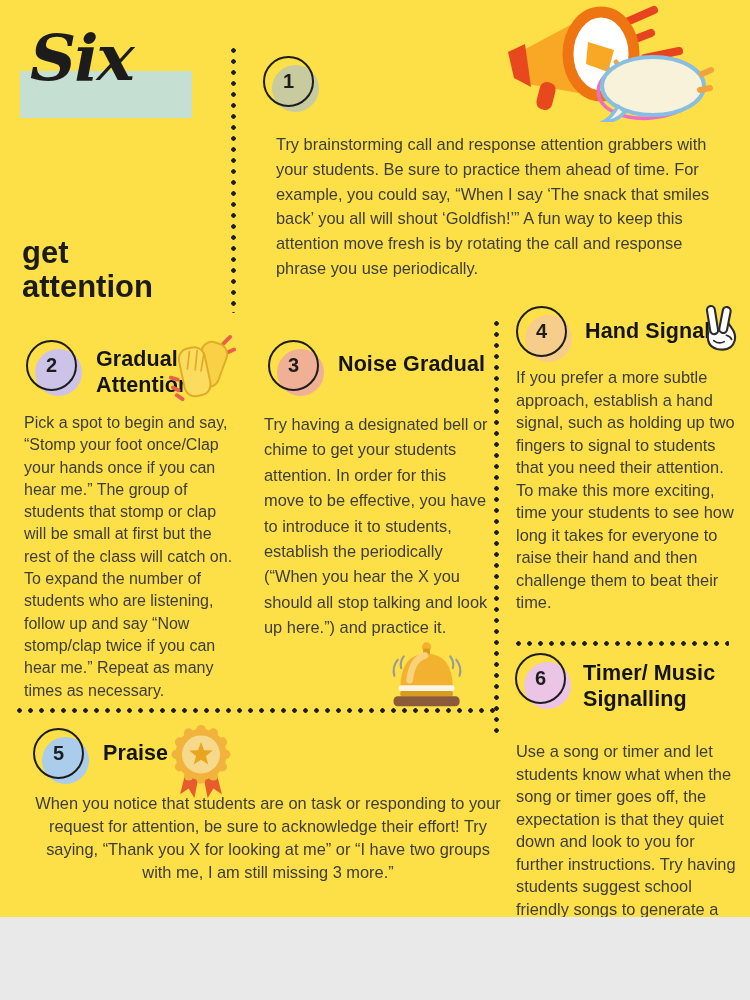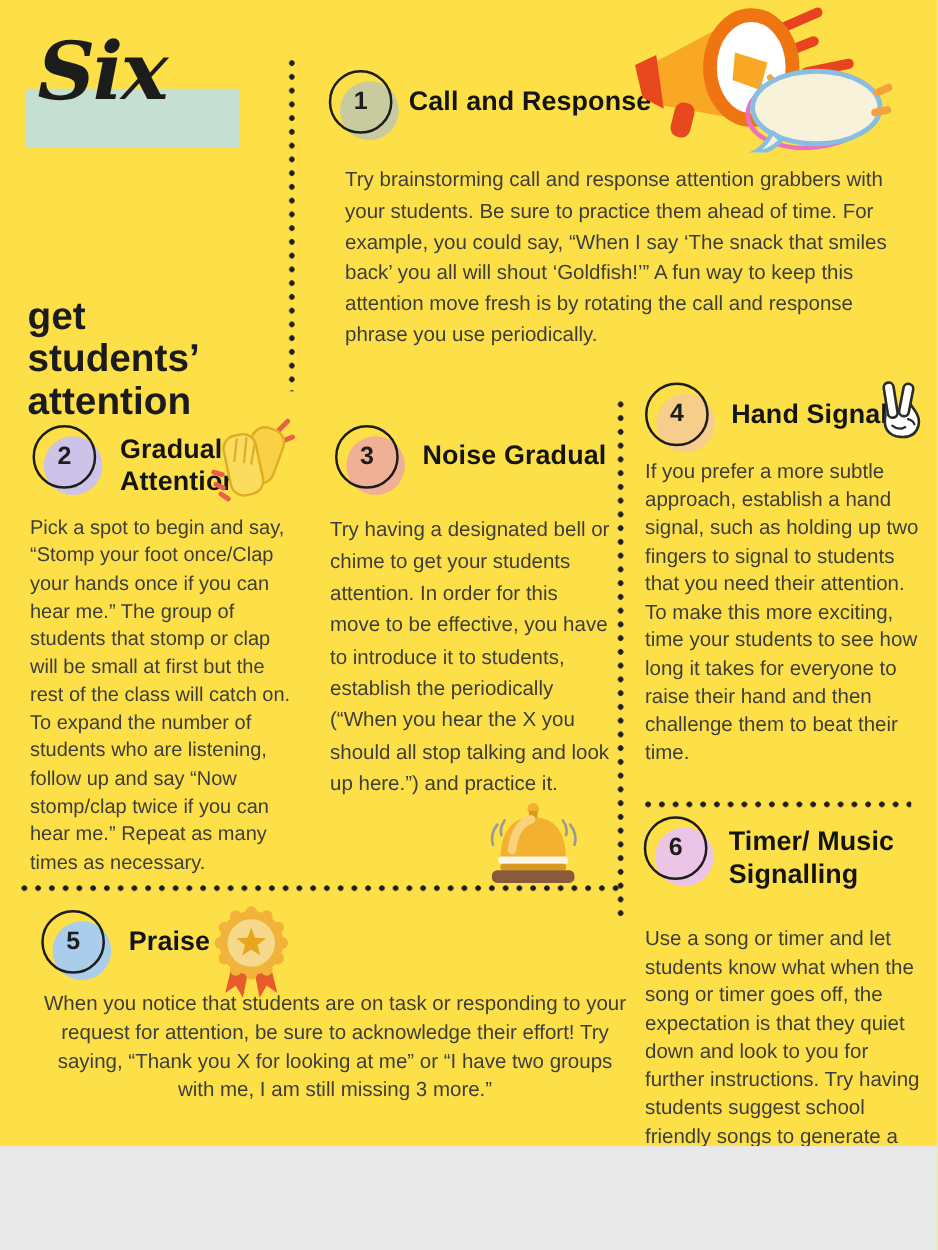--- a/index.html
+++ b/index.html
@@ -44,34 +44,32 @@
 </style>
 </head>
 <body>
 
 <div id="page">
 
   <div class="abs six-highlight" style="background: rgb(198, 223, 211);"></div>
   <div class="abs six-word">Six</div>
   <div class="abs hdr-bold">
     <div>get</div>
-    <div>students’</div>
     <div>attention</div>
   </div>
 
   <div class="abs dots-v" style="left:231px;top:45px;height:268px;"></div>
   <div class="abs dots-v" style="left:494px;top:318px;height:418px;"></div>
   <div class="abs dots-h" style="left:14px;top:708px;width:482px;"></div>
   <div class="abs dots-h" style="left:513px;top:641px;width:216px;"></div>
 
   <div class="abs badge" style="left:263px;top:56px;">
     <span class="fill" style="background: rgb(199, 203, 159);"></span>
     <span class="ring">1</span>
   </div>
-  <div class="abs sec-title" style="left:327px;top:68px;">Call and Response</div>
   <div class="abs body-txt w-wide" style="left:276px;top:132px;">Try brainstorming call and response attention grabbers with your students. Be sure to practice them ahead of time. For example, you could say, “When I say ‘The snack that smiles back’ you all will shout ‘Goldfish!’” A fun way to keep this attention move fresh is by rotating the call and response phrase you use periodically.</div>
 
   <svg class="abs" style="left:502px;top:2px;" width="212" height="120" viewBox="0 0 212 120">
     <g stroke="#e8431f" stroke-width="8" stroke-linecap="round">
       <line x1="120" y1="22" x2="152" y2="8"></line>
       <line x1="131" y1="38" x2="149" y2="31"></line>
       <line x1="143" y1="56" x2="177" y2="49"></line>
     </g>
     <path d="M14 52 L74 20 L82 92 L26 82 Z" fill="#f9a825"></path>
     <path d="M6 50 L23 42 L29 85 L12 76 Z" fill="#e8481e"></path>

